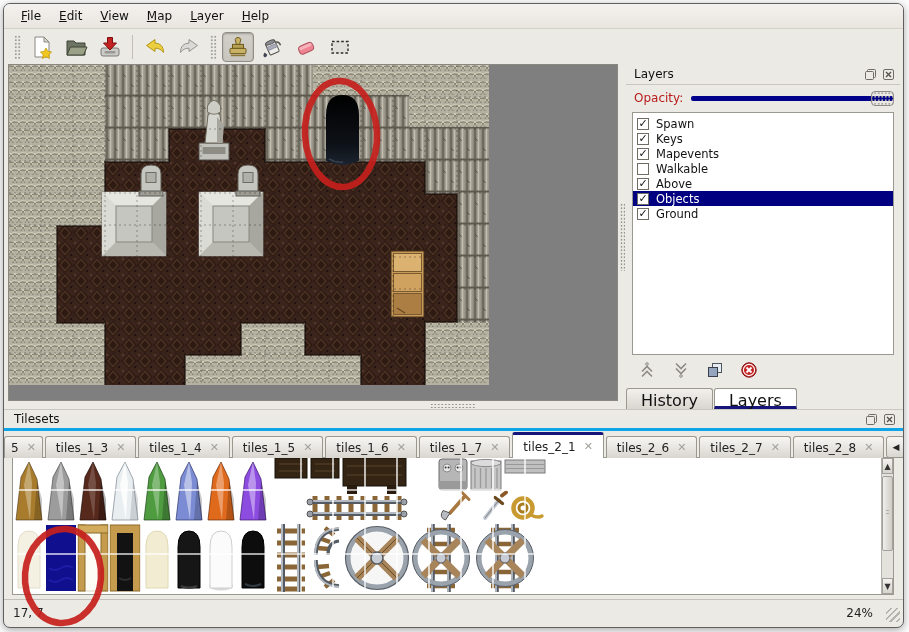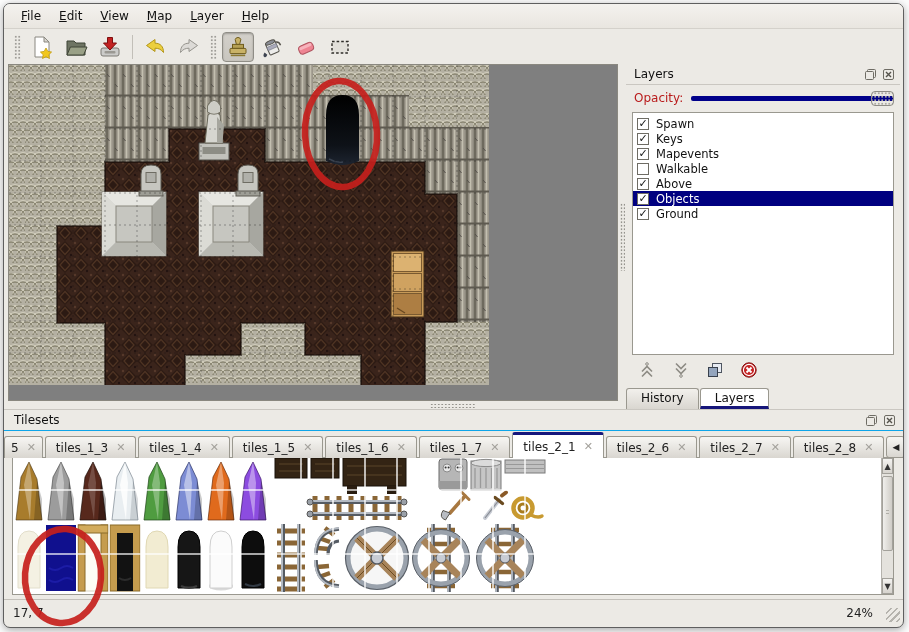--- a/index.html
+++ b/index.html
@@ -68,30 +68,30 @@
   .layer-row { display:flex; align-items:center; height:15px; padding-left:4px; }
   .layer-row.selected { background:#000080; }
   .layer-row.selected .layer-label { color:#fff; }
   .cb { width:12px; height:12px; background:#fff; border:1px solid #6e6c64; margin-right:7px;
         font-size:11px; font-weight:bold; line-height:10px; text-align:center; color:#111;
         flex:0 0 auto; }
   .layer-label { font-size:11.5px; color:#111; white-space:nowrap; }
   .layer-actions { height:30px; display:flex; align-items:center; padding-left:10px; gap:12px; }
   .act-btn { width:22px; height:20px; display:flex; align-items:center; justify-content:center; }
   .dock-tabs { height:24px; display:flex; align-items:flex-end; padding-left:0; }
-  .dock-tab { font-size:12px; color:#111; padding:2px 14px 3px 14px; height:21px;
+  .dock-tab { font-size:16px; color:#111; padding:2px 14px 3px 14px; height:21px;
               border:1px solid #9a988f; border-bottom:none; border-radius:3px 3px 0 0;
               background:linear-gradient(#f2f0ec,#d9d6d0); margin-right:1px; }
   .dock-tab.active { background:#fff; border-bottom:3px solid #16167a; padding-bottom:0; }
 
   
   .tilesets { height:190px; border-top:1px solid #cac7c1; display:flex; flex-direction:column;
               flex:0 0 auto; }
   .ts-header { height:21px; display:flex; align-items:center; padding:0 6px 0 10px;
-               border-bottom:1px solid #0ea5e9; }
+               border-bottom:3px solid #0ea5e9; }
   .ts-title { font-size:12px; color:#111; flex:1; }
   .ts-tabbar { height:27px; display:flex; align-items:flex-end; border-bottom:1px solid #9a988f;
                padding-right:2px; }
   .ts-tab { display:flex; align-items:center; font-size:12px; color:#222; height:22px;
             padding:0 10px; border:1px solid #9a988f; border-bottom:none;
             border-radius:3px 3px 0 0; background:linear-gradient(#f7f6f3,#d9d6d0);
             margin-right:2px; position:relative; top:1px; white-space:nowrap; }
   .ts-tab.first { width:42px; padding:0 6px; }
   .ts-tab.selected { height:26px; background:#fff; border-top:3px solid #16167a; z-index:2; }
   .tclose { color:#a3a19b; font-weight:bold; font-size:11px; margin-left:8px; }

